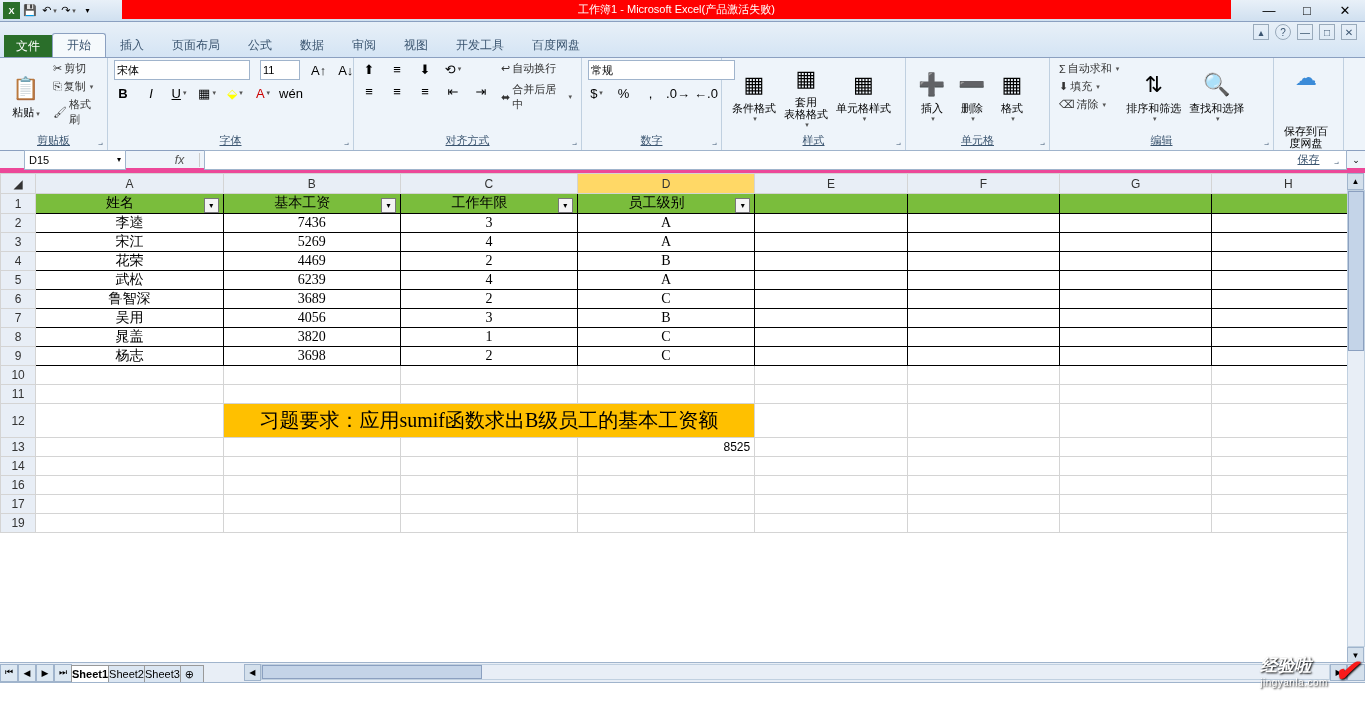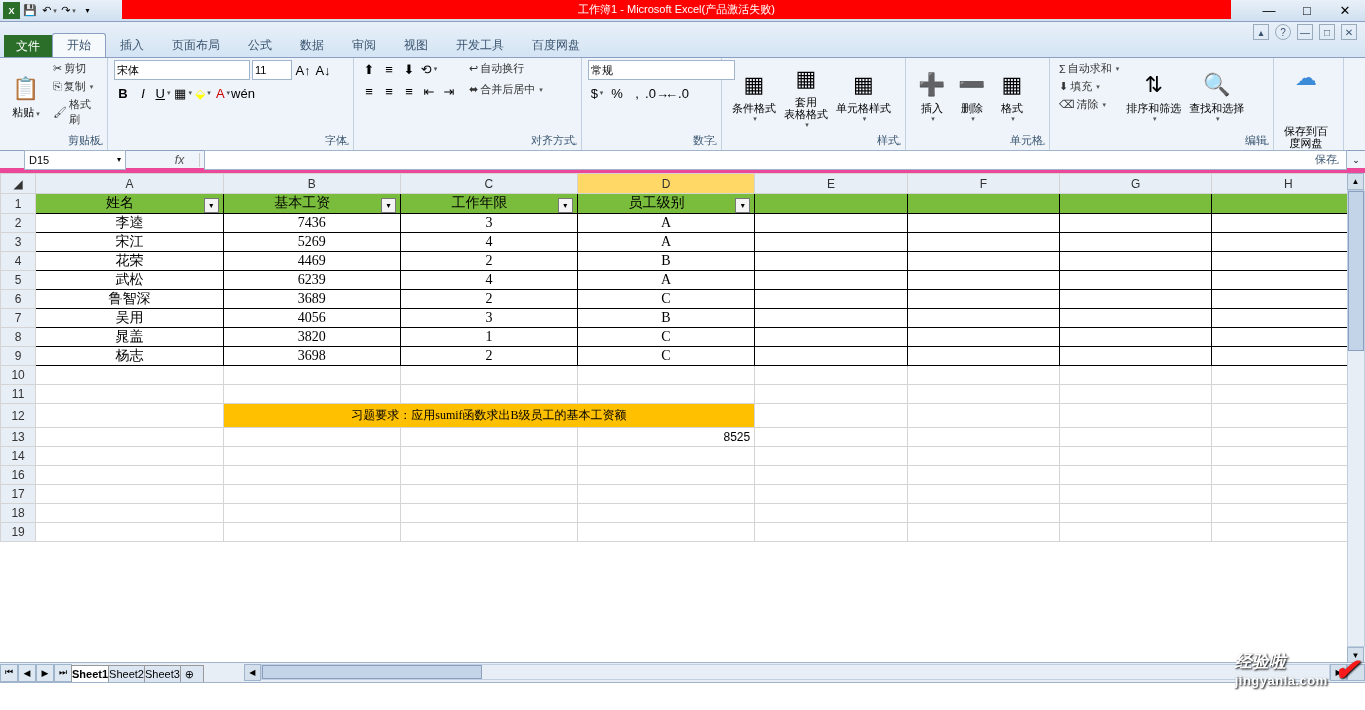--- a/index.html
+++ b/index.html
@@ -17,25 +17,25 @@
 .ribbon-tabs { height:36px; background:linear-gradient(#e8f0f8,#d4e4f4); display:flex; align-items:flex-end; padding-left:4px; border-bottom:1px solid #8ba0c0; position:relative; }
 .file-tab { background:#2a6e2a; color:#fff; padding:3px 12px; font-size:12px; height:22px; display:flex; align-items:center; }
 .rtab { padding:3px 14px; font-size:12px; color:#3b5570; cursor:pointer; }
 .rtab.active { background:#f5f9fc; border:1px solid #8ba0c0; border-bottom:none; border-radius:3px 3px 0 0; }
 .rtab-right { position:absolute; right:8px; top:2px; display:flex; gap:6px; }
 .rtab-right span { width:16px; height:16px; display:inline-flex; align-items:center; justify-content:center; color:#3b5570; border:1px solid #9ab; font-size:10px; }
 
 
 .ribbon { height:93px; background:#eef4fa; border-bottom:1px solid #8ba0c0; display:flex; }
 .grp { border-right:1px solid #c0d0e0; padding:2px 6px 0 6px; display:flex; flex-direction:column; justify-content:space-between; }
-.grp-label { text-align:right; font-size:11px; color:#3b5570; padding:1px 0 2px; position:relative; }
+.grp-label { text-align:center; font-size:11px; color:#3b5570; padding:1px 0 2px; position:relative;text-decoration:underline; }
 .grp-label::after { content:"⌐"; position:absolute; right:-2px; bottom:1px; font-size:8px; color:#3b5570; transform:rotate(180deg);}
 .grp-body { flex:1; display:flex; }
 .vstack { display:flex; flex-direction:column; gap:1px; }
-.hstack { display:flex; gap:2px; align-items:center; }
+.hstack { display:flex; gap:10px; align-items:center; }
 .rbtn { padding:1px 3px; display:flex; align-items:center; gap:2px; font-size:11px; color:#333; cursor:pointer; }
 .bigbtn { display:flex; flex-direction:column; align-items:center; justify-content:center; padding:2px 4px; gap:1px; cursor:pointer; }
 .bigbtn .ico { width:32px; height:32px; display:flex; align-items:center; justify-content:center; font-size:22px; }
 .bigbtn .lbl { font-size:11px; text-align:center; line-height:12px; }
 .dd::after { content:"▾"; font-size:7px; margin-left:2px; color:#555; }
 .sel { border:1px solid #a0b4cc; background:#fff; font-size:11px; padding:1px 2px; height:20px; }
 .ico16 { width:18px; height:18px; display:inline-flex; align-items:center; justify-content:center; font-size:13px; border:1px solid transparent; }
 
 
 .fbar { height:22px; border-bottom:5px solid #ec4899; display:flex; align-items:center; background:#eef4fa; }
@@ -50,42 +50,42 @@
 table.sheet th, table.sheet td { border:1px solid #d4d4d4; font-size:14px; padding:0; text-align:center; background:#fff; }
 table.sheet th { background:#e8eef6; font-weight:normal; font-size:12px; color:#333; }
 .rowhdr { width:36px; height:20px; }
 .colhdr { height:20px; }
 .corner { background:#e8eef6; }
 .colA { width:194px; } .colB { width:183px; } .colC { width:183px; } .colD { width:183px; }
 .colE,.colF,.colG,.colH,.colI { width:158px; }
 .hdr-green td { background:#7abd3c !important; border:1px solid #000 !important; font-size:17px; padding:3px 0; font-family:SimSun; }
 .hdr-green .fbtn { float:right; width:15px; height:15px; border:1px solid #777; background:#f4f4f4; margin:4px 4px 0 0; font-size:8px; line-height:13px; }
 .datarow td { border:1px solid #000 !important; font-size:17px; padding:2px 0; font-family:SimSun; }
-.yellowrow td.yy { background:#ffc000 !important; font-size:12px; padding:3px 0; font-family:SimSun; text-align:center;margin-top:7px; }
+.yellowrow td.yy { background:#ffc000 !important; font-size:20px; padding:3px 0; font-family:SimSun; text-align:center;margin-top:7px; }
 .sel-cell { outline:3px solid #000; outline-offset:-2px; }
 .sel-col th.csel { background:#ffd866 !important; }
 .sel-row th.rsel { background:#ffd866 !important; }
 tr.short td, tr.short th { height:19px; font-size:12px; }
 .vscroll { position:absolute; top:0; right:0; bottom:18px; width:18px; background:#e8eef6; display:flex; flex-direction:column; }
 .sbtn { width:17px; height:17px; background:#d4e0ec; border:1px solid #a0b4cc; font-size:8px; display:flex; align-items:center; justify-content:center; }
 .strack { flex:1; background:#e8eef6; border:1px solid #c0d0e0; position:relative; }
 .sthumb { position:absolute; background:#c4d4e8; border:1px solid #8ba0c0; }
 
 
 .sheetbar { position:absolute; bottom:0; left:0; right:0; height:20px; background:#e8eef6; display:flex; align-items:center; border-top:1px solid #a0b4cc; }
 .navset { display:flex; }
 .navset span { width:18px; height:18px; border:1px solid #a0b4cc; font-size:9px; display:flex; align-items:center; justify-content:center; background:#dde8f2; }
 .stab { padding:2px 0; background:#fff; border:1px solid #999; border-bottom:none; margin-left:-1px; font-size:11px; position:relative; top:1px;}
 .stab.active { background:#fff; border-top:1px solid #999; font-weight:bold;}
 .stab.inact { background:#dbe6f2; }
 
 
 .wm { position:absolute; right:6px; bottom:22px; font-size:17px; color:#fff; font-style:italic; font-weight:bold; text-shadow:1px 1px 2px #000; display:flex; align-items:center; gap:6px;}
 .wm .chk { color:#f91b1b; font-size:30px; font-weight:bold;}
-.wm small { display:block; font-size:13px; font-style:normal; font-weight:bold; letter-spacing:0.5px;}
+.wm small { display:block; font-size:10px; font-style:normal; font-weight:normal; letter-spacing:0.5px;}
 </style>
 </head>
 <body>
 
 <div class="titlebar">
   <div class="qat">
     <span class="qat-ico" style="background:#2a6e2a;color:#fff;font-weight:bold;font-size:9px;">X</span>
     <span class="qat-ico">💾</span>
     <span class="qat-ico dd">↶</span>
     <span class="qat-ico dd">↷</span>
@@ -499,31 +499,20 @@
             <td></td>
             <td></td>
             <td></td>
             <td></td>
             <td></td>
             <td></td>
             <td></td>
             <td></td>
           </tr>
   <tr class="short">
-            <th>18</th>
-            <td></td>
-            <td></td>
-            <td></td>
-            <td></td>
-            <td></td>
-            <td></td>
-            <td></td>
-            <td></td>
-          </tr>
-  <tr class="short">
             <th>19</th>
             <td></td>
             <td></td>
             <td></td>
             <td></td>
             <td></td>
             <td></td>
             <td></td>
             <td></td>
           </tr>

